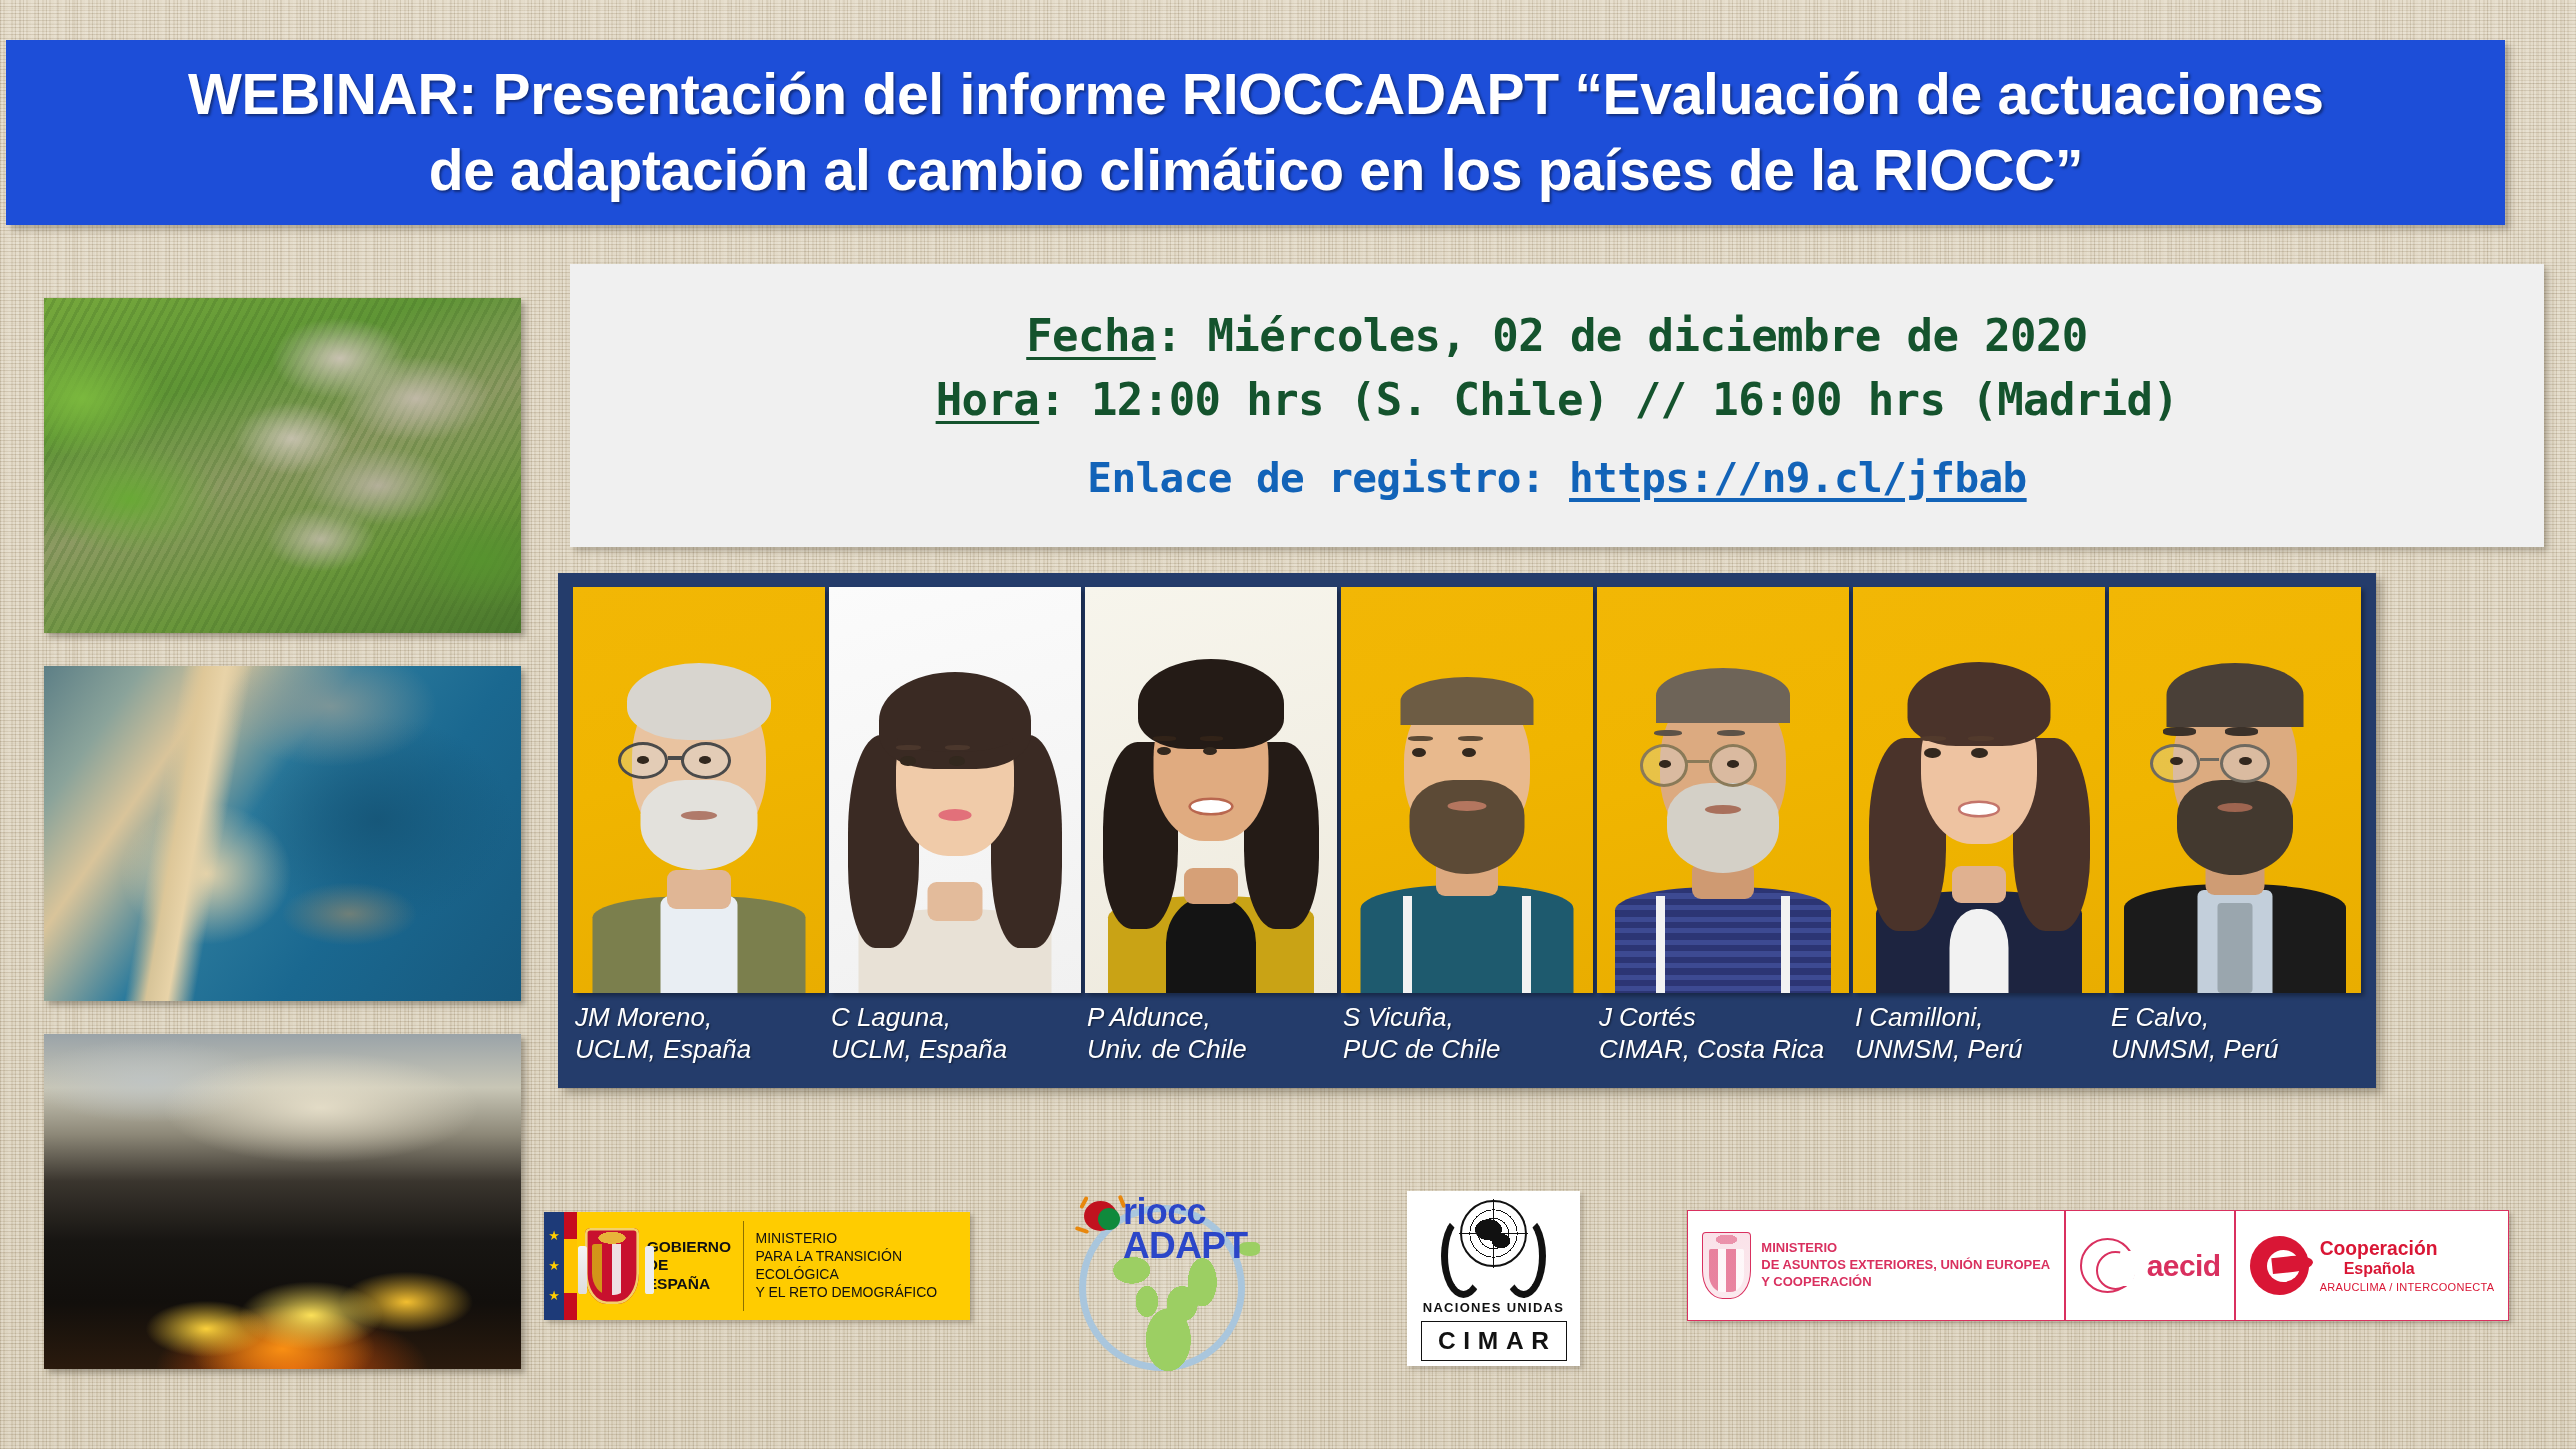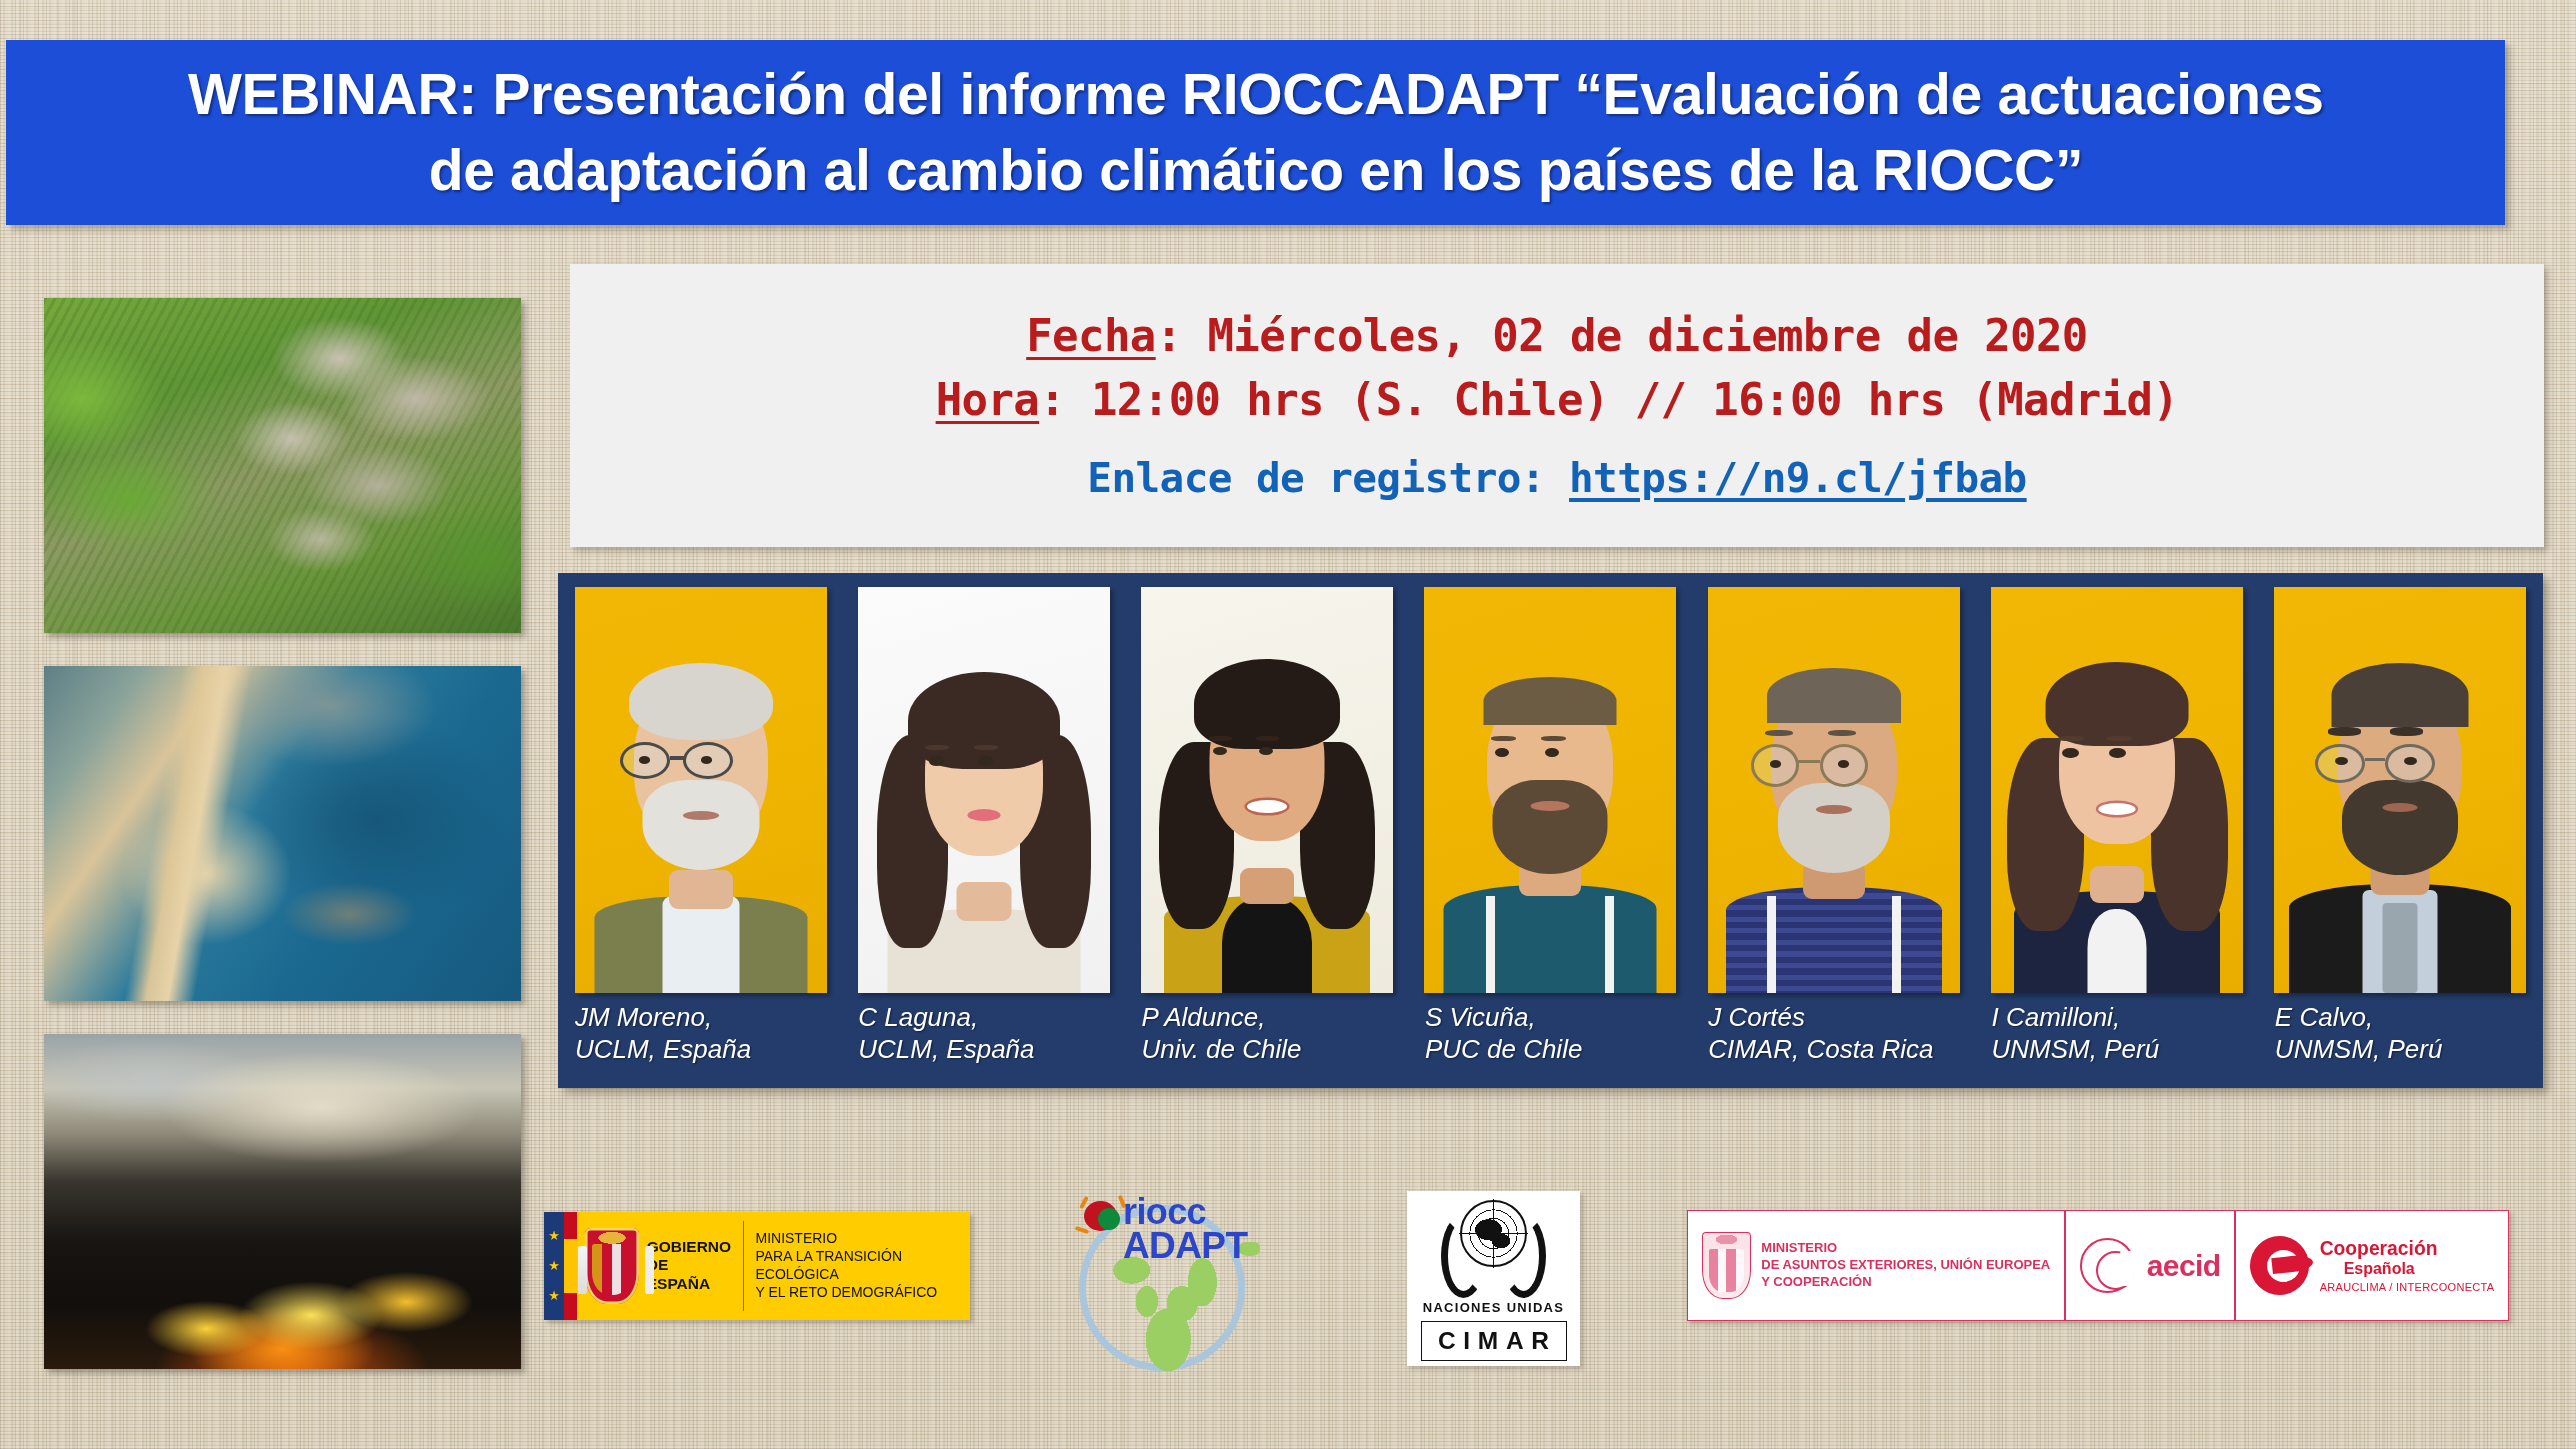--- a/index.html
+++ b/index.html
@@ -104,21 +104,21 @@
     width: 1974px; height: 283px;
     background: #f0f0f0;
     box-shadow: 3.9px 3.9px 6.4px rgba(90,80,62,.35);
     display: flex; flex-direction: column;
     align-items: center; justify-content: center;
     gap: 13px;
     font-family: "DejaVu Sans Mono", "Liberation Mono", monospace;
   }
   .info-line {
     font-size: 44px;
-    color: #b91c1c;
+    color: #14532d;
     white-space: nowrap;
     font-weight: 600;
     letter-spacing: -0.6px;
   }
   .info-line .kw { text-decoration: underline; text-decoration-thickness: 3.2px; text-underline-offset: 5.8px; }
   .info-link-line {
     font-size: 41px;
     color: #1263b8;
     font-weight: bold;
     white-space: nowrap;
@@ -129,21 +129,21 @@
     color: #1263b8;
     text-decoration: underline;
     text-decoration-thickness: 3.9px;
     text-underline-offset: 6.4px;
   }
 
   
   .speaker-panel {
     position: absolute;
     left: 558px; top: 573px;
-    width: 1985px; height: 515px;
+    width: 1818px; height: 515px;
     background: #243c6b;
     box-shadow: 5.8px 5.8px 7.7px rgba(90,80,62,.42);
     display: flex;
     align-items: flex-start;
     justify-content: space-between;
     padding: 14px 13px 12px 13px;
   }
   .speaker {
     width: 259px;
     display: flex; flex-direction: column;

